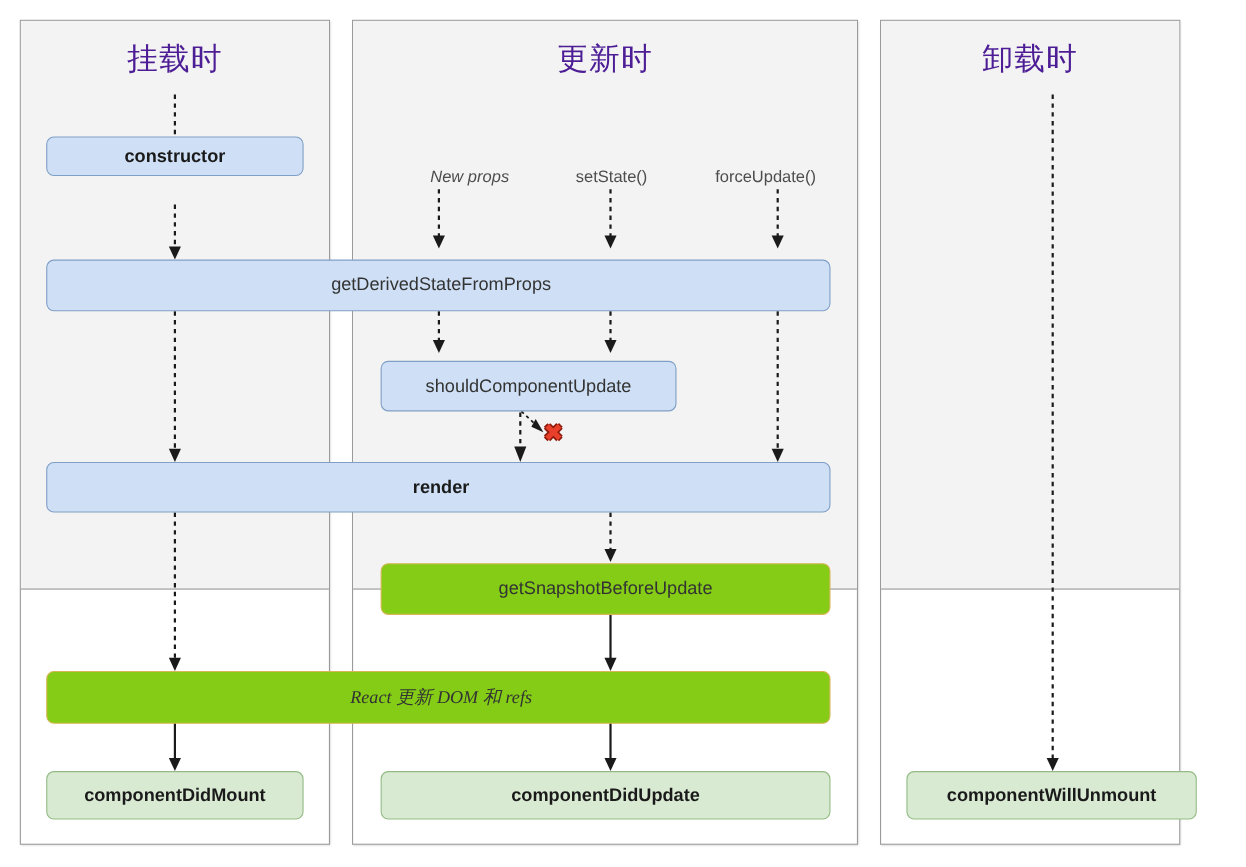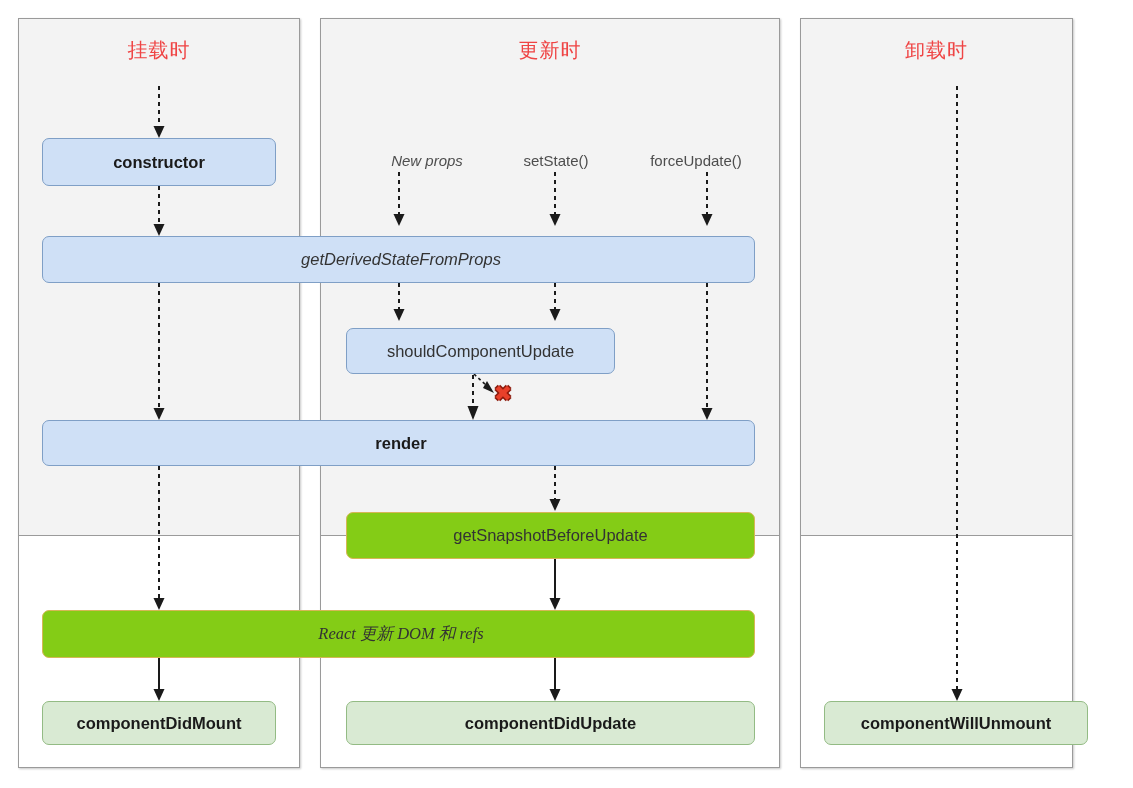--- a/index.html
+++ b/index.html
@@ -34,22 +34,22 @@
     background: #f3f3f3;
     border-bottom: 1px solid #9a9a9a;
     box-sizing: border-box;
   }
   .panel-title {
     position: absolute;
     left: 0;
     right: 0;
     top: 20px;
     text-align: center;
-    font-size: 20px;
-    color: #ef4444;
+    font-size: 28px;
+    color: #4c1d95;
     letter-spacing: 1px;
     line-height: 1.1;
   }
 
   
   .node {
     position: absolute;
     box-sizing: border-box;
     border-radius: 7px;
     border: 1px solid #7f9fc6;
@@ -172,26 +172,26 @@
     <line class="dashed" x1="473" y1="375" x2="473" y2="408"></line>
     <polygon class="head" points="473,420 467.5,406 478.5,406"></polygon>
 
     <line class="dashed-thin" x1="474" y1="374" x2="488" y2="387"></line>
     <polygon class="head" points="494,393 483,388 487,381"></polygon>
 
     <line class="dashed" x1="957" y1="86" x2="957" y2="691"></line>
     <polygon class="head" points="957,701 951.5,689 962.5,689"></polygon>
   </svg>
 
-  <div class="node blue bold" style="left:42px; top:138px; width:234px; height:48px;">
+  <div class="node blue bold" style="left:42px; top:124px; width:234px; height:36px;">
     <span class="label">constructor</span>
   </div>
 
   <div class="node blue offset-text" style="left:42px; top:236px; width:713px; height:47px;">
-    <span class="label" style="left:358px;font-style:italic;">getDerivedStateFromProps</span>
+    <span class="label" style="left:358px;">getDerivedStateFromProps</span>
   </div>
 
   <div class="node blue" style="left:346px; top:328px; width:269px; height:46px;">
     <span class="label">shouldComponentUpdate</span>
   </div>
 
   <div class="node blue bold offset-text" style="left:42px; top:420px; width:713px; height:46px;padding-left:44px;">
     <span class="label" style="left:358px;">render</span>
   </div>
 

